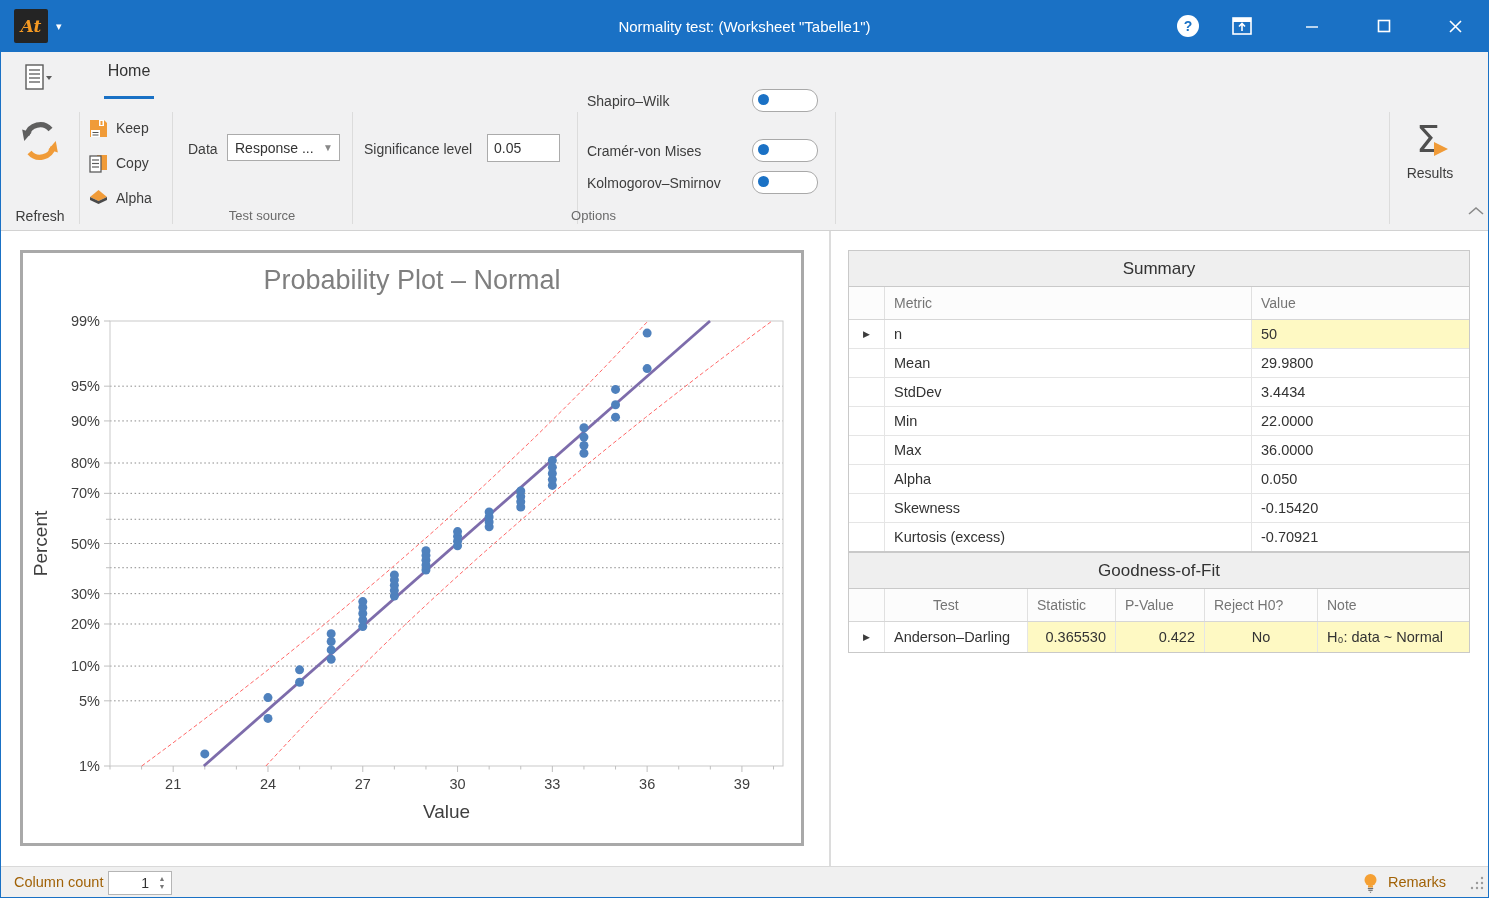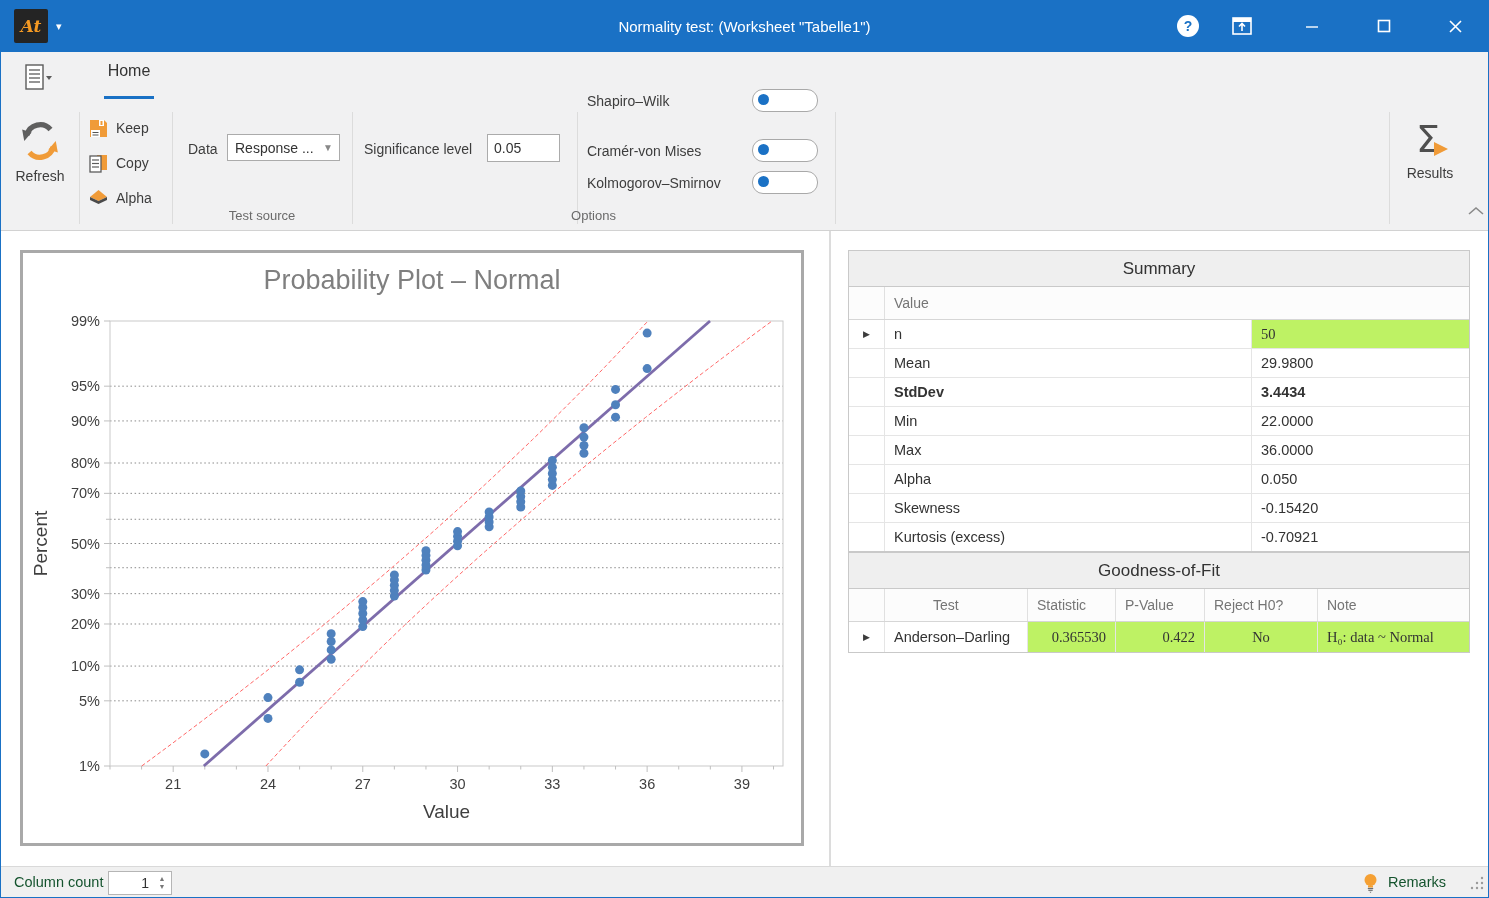--- a/index.html
+++ b/index.html
@@ -47,27 +47,27 @@
   .tbl{background:#fff;border:1px solid #c9c9c9;width:622px;}
   .tbl-title{height:35px;background:#efefef;border-bottom:1px solid #c9c9c9;display:flex;align-items:center;
              justify-content:center;font-size:17px;color:#333;}
   .tbl-head{display:flex;height:32px;background:#fcfcfc;border-bottom:1px solid #d6d6d6;color:#757575;font-size:14px;}
   .tbl-row{display:flex;border-bottom:1px solid #e5e5e5;background:#fff;}
   .tbl-row:last-child{border-bottom:none;}
   .cell{display:flex;align-items:center;padding:0 9px;font-size:14.5px;color:#333;border-left:1px solid #e5e5e5;
         overflow:hidden;white-space:nowrap;box-sizing:border-box;}
   .hcell{display:flex;align-items:center;padding:0 9px;border-left:1px solid #e0e0e0;box-sizing:border-box;}
   .gutter{width:35px;display:flex;align-items:center;justify-content:center;border-left:none;padding:0;}
-  .shaded{background:#bef264;font-family:Liberation Serif, serif;}
+  .shaded{background:#fef9c3;}
   .al-r{justify-content:flex-end;}
   .al-c{justify-content:center;}
   .row-marker{font-size:9px;color:#3c3c3c;}
   
   .statusbar{left:0;top:866px;width:1489px;height:32px;background:#f0f0f0;border-top:1px solid #d9d9d9;}
-  .sb-label{font-size:14.5px;color:#14532d;}
+  .sb-label{font-size:14.5px;color:#a16207;}
   .spinner{left:108px;top:4px;width:64px;height:24px;background:#fff;border:1px solid #b5b5b5;display:flex;align-items:center;}
   .spin-val{flex:1;text-align:right;font-size:14px;color:#333;padding-right:4px;border:none;width:34px;
             font-family:"Liberation Sans",sans-serif;background:transparent;outline:none;}
   .spin-arrows{width:18px;height:100%;display:flex;flex-direction:column;align-items:center;justify-content:center;
                color:#787878;font-size:7px;line-height:8px;}
   .grip{right:5px;top:9px;width:14px;height:14px;}
 </style>
 </head>
 <body>
 
@@ -109,21 +109,21 @@
       <line x1="5" y1="6" x2="16" y2="6" stroke="#5c5c5c" stroke-width="1.3"></line>
       <line x1="5" y1="10" x2="16" y2="10" stroke="#5c5c5c" stroke-width="1.3"></line>
       <line x1="5" y1="14" x2="16" y2="14" stroke="#5c5c5c" stroke-width="1.3"></line>
       <line x1="5" y1="18" x2="16" y2="18" stroke="#5c5c5c" stroke-width="1.3"></line>
       <path d="M22 12 l6 0 l-3 4 z" fill="#5c5c5c"></path>
     </svg>
   </div>
   <div class="abs home-tab">Home</div>
   <div class="abs home-underline"></div>
 
-  <div class="abs bigbtn" style="left:6px;width:68px;">
+  <div class="abs bigbtn" style="left:6px;width:68px;gap:40px;">
     <svg width="42" height="42" viewBox="0 0 40 40" style="margin-top:6px">
       <path d="M30 9 A13 13 0 0 0 7.5 14.5" stroke="#5f5f5f" stroke-width="5" fill="none"></path>
       <path d="M3 9 L12 12 L5 20 Z" fill="#5f5f5f"></path>
       <path d="M10 31 A13 13 0 0 0 32.5 25.5" stroke="#f09b38" stroke-width="5" fill="none"></path>
       <path d="M37 31 L28 28 L35 20 Z" fill="#f09b38"></path>
     </svg>
     <div style="margin-top:6px">Refresh</div>
   </div>
   <div class="abs vsep" style="left:79px"></div>
 
@@ -332,36 +332,37 @@
       <circle cx="624.1361502347419" cy="32.07505434293823" r="4.5" fill="#4f81bd"></circle>
       <text x="423.5" y="517" text-anchor="middle" font-size="19" fill="#3f3f3f" font-family="Liberation Sans,sans-serif">Value</text>
       <text x="24" y="242.5" text-anchor="middle" font-size="19" fill="#3f3f3f" font-family="Liberation Sans,sans-serif" transform="rotate(-90 24 242.5)">Percent</text>
     </svg>
 </div>
 
 <div class="abs tbl" style="left:848px;top:250px">
   <div class="tbl-title">Summary</div>
   <div class="tbl-head" id="summary-head">
       <div class="hcell gutter" style="width: 35px; flex: 0 0 auto;"></div>
+      <div class="hcell" style="flex: 1 1 0%;">Metric</div>
       <div class="hcell" style="width: 218px; flex: 0 0 auto;">Value</div>
     </div>
   <div id="summary-body">
       <div class="tbl-row" style="height: 28px;">
         <div class="cell gutter" style="width: 35px; flex: 0 0 auto;">
           <span class="row-marker">▶</span>
         </div>
         <div class="cell" style="flex: 1 1 0%;">n</div>
         <div class="cell shaded" style="width: 218px; flex: 0 0 auto;">50</div>
       </div>
       <div class="tbl-row" style="height: 28px;">
         <div class="cell gutter" style="width: 35px; flex: 0 0 auto;"></div>
         <div class="cell" style="flex: 1 1 0%;">Mean</div>
         <div class="cell" style="width: 218px; flex: 0 0 auto;">29.9800</div>
       </div>
-      <div class="tbl-row" style="height: 28px; font-weight: bold;">
+      <div class="tbl-row" style="height: 28px;">
         <div class="cell gutter" style="width: 35px; flex: 0 0 auto;"></div>
         <div class="cell" style="flex: 1 1 0%;">StdDev</div>
         <div class="cell" style="width: 218px; flex: 0 0 auto;">3.4434</div>
       </div>
       <div class="tbl-row" style="height: 28px;">
         <div class="cell gutter" style="width: 35px; flex: 0 0 auto;"></div>
         <div class="cell" style="flex: 1 1 0%;">Min</div>
         <div class="cell" style="width: 218px; flex: 0 0 auto;">22.0000</div>
       </div>
       <div class="tbl-row" style="height: 28px;">

